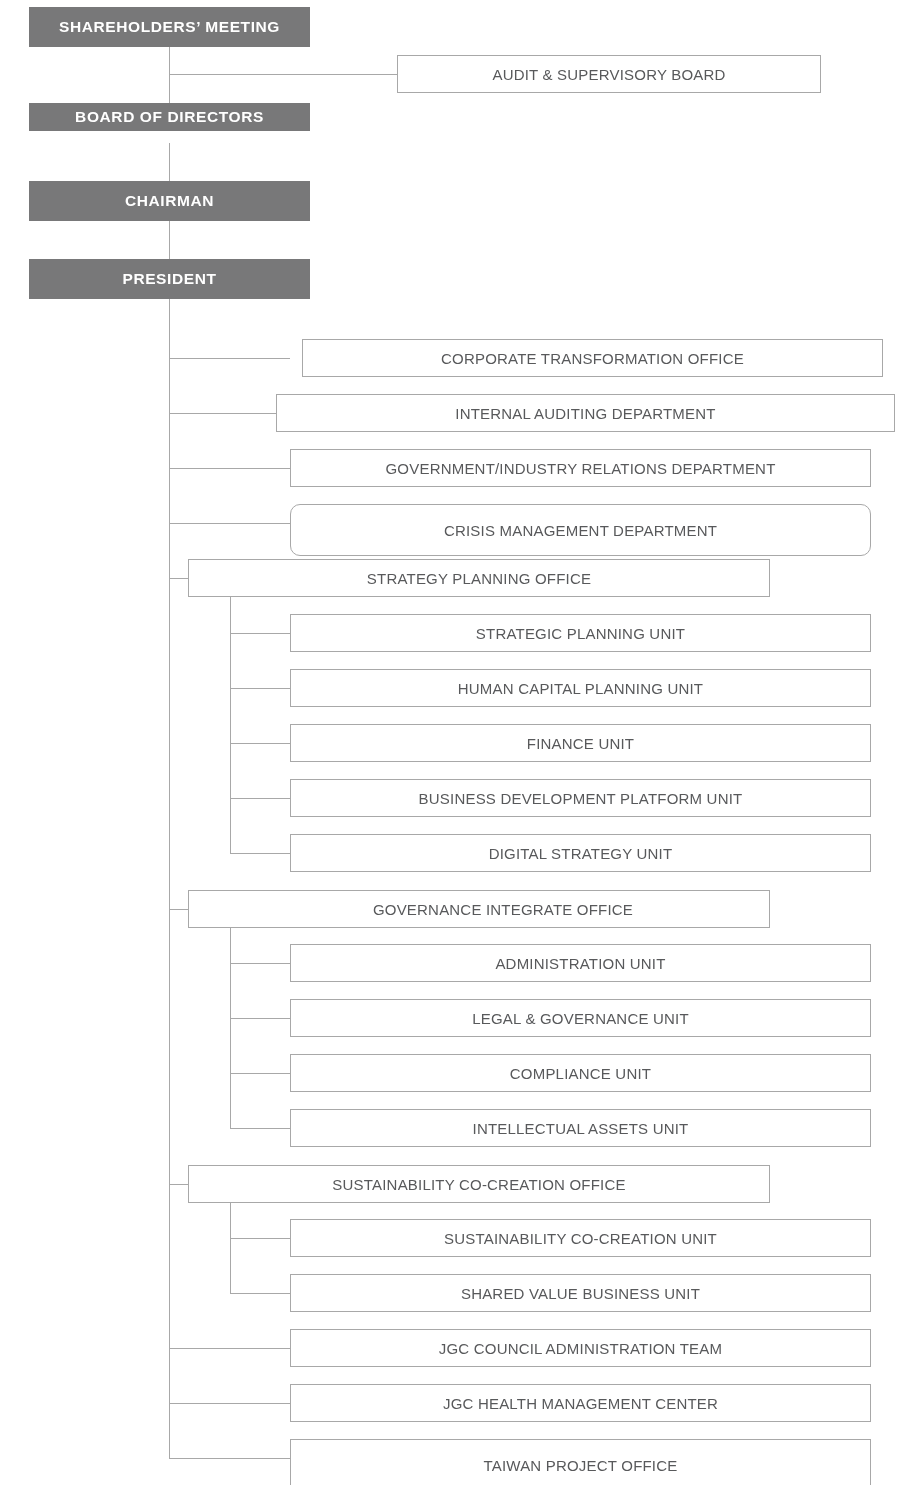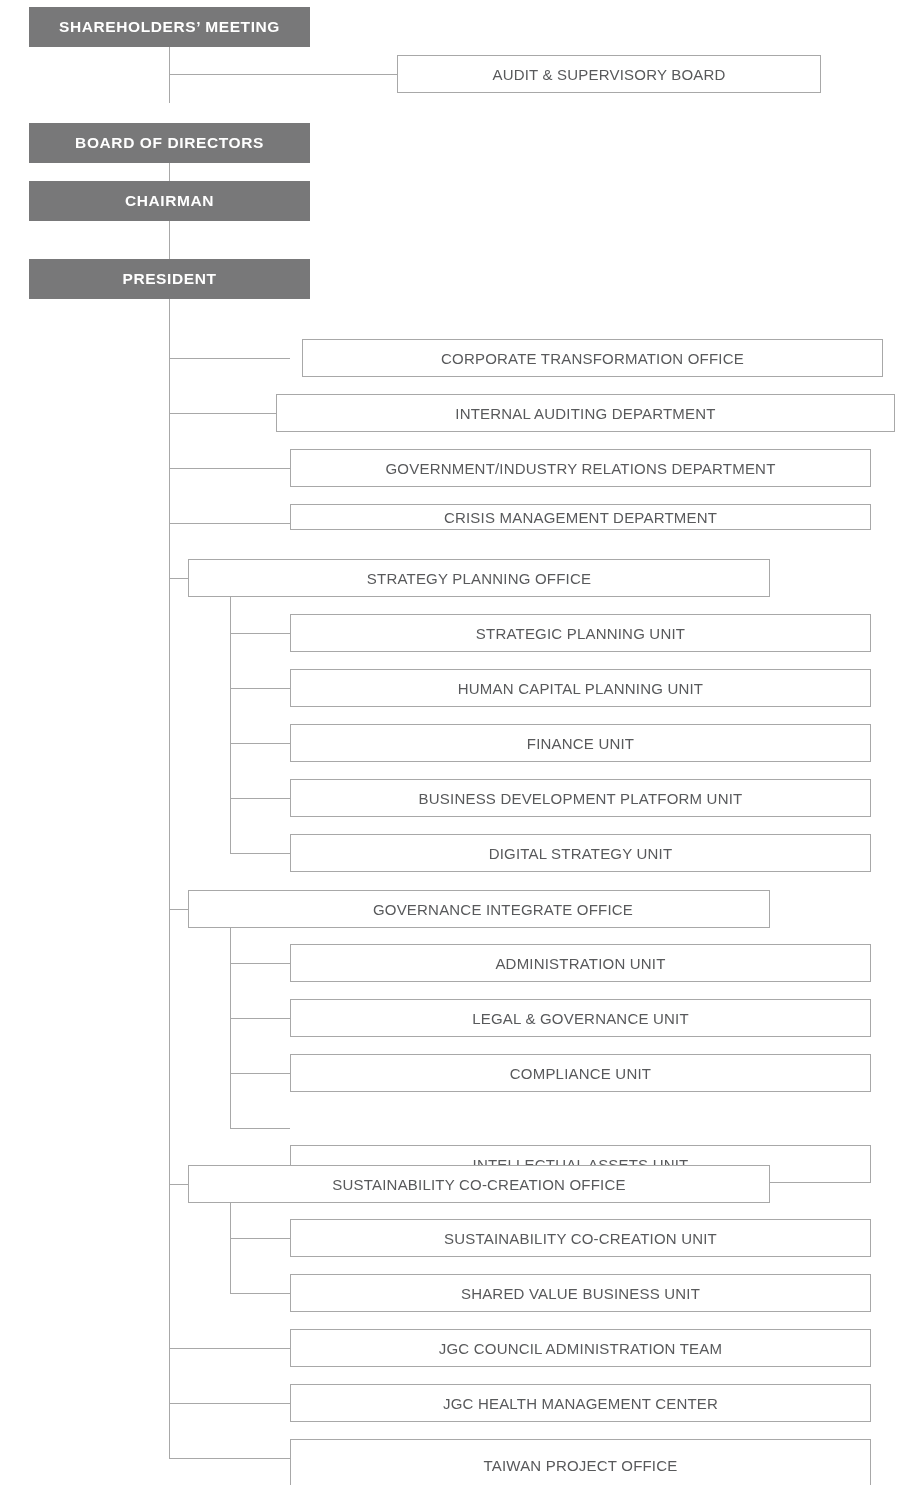--- a/index.html
+++ b/index.html
@@ -63,21 +63,21 @@
 </style>
 </head>
 <body>
 
 <div id="chart">
 
   <div class="exec-box" style="left:29px; top:7px; width:281px; height:40px;">
     <span>SHAREHOLDERS’ MEETING</span>
   </div>
 
-  <div class="exec-box" style="left:29px; top:103px; width:281px; height:40px;margin-top:20px;">
+  <div class="exec-box" style="left:29px; top:103px; width:281px; height:28px;">
     <span>BOARD OF DIRECTORS</span>
   </div>
 
   <div class="exec-box" style="left:29px; top:181px; width:281px; height:40px;">
     <span>CHAIRMAN</span>
   </div>
 
   <div class="exec-box" style="left:29px; top:259px; width:281px; height:40px;">
     <span>PRESIDENT</span>
   </div>
@@ -108,21 +108,21 @@
   <div class="unit-box" style="left:276px; top:394px; width:619px; height:38px;">
     <span>INTERNAL AUDITING DEPARTMENT</span>
   </div>
   <div class="hline" style="left:169px; top:413px; width:121px;"></div>
 
   <div class="unit-box" style="left:290px; top:449px; width:581px; height:38px;">
     <span>GOVERNMENT/INDUSTRY RELATIONS DEPARTMENT</span>
   </div>
   <div class="hline" style="left:169px; top:468px; width:121px;"></div>
 
-  <div class="unit-box" style="left:290px; top:504px; width:581px; height:26px;">
+  <div class="unit-box" style="left:290px; top:504px; width:581px; height:52px;border-radius:10px;">
     <span>CRISIS MANAGEMENT DEPARTMENT</span>
   </div>
   <div class="hline" style="left:169px; top:523px; width:121px;"></div>
 
   <div class="unit-box" style="left:188px; top:559px; width:582px; height:38px;">
     <span>STRATEGY PLANNING OFFICE</span>
   </div>
   <div class="hline" style="left:169px; top:578px; width:19px;"></div>
 
   <div class="unit-box" style="left:290px; top:614px; width:581px; height:38px;">
@@ -163,21 +163,21 @@
   <div class="unit-box" style="left:290px; top:999px; width:581px; height:38px;">
     <span>LEGAL &amp; GOVERNANCE UNIT</span>
   </div>
   <div class="hline" style="left:230px; top:1018px; width:60px;"></div>
 
   <div class="unit-box" style="left:290px; top:1054px; width:581px; height:38px;">
     <span>COMPLIANCE UNIT</span>
   </div>
   <div class="hline" style="left:230px; top:1073px; width:60px;"></div>
 
-  <div class="unit-box" style="left:290px; top:1109px; width:581px; height:38px;margin-top:36px;">
+  <div class="unit-box" style="left:290px; top:1109px; width:581px; height:38px;">
     <span>INTELLECTUAL ASSETS UNIT</span>
   </div>
   <div class="hline" style="left:230px; top:1128px; width:60px;"></div>
 
   <div class="unit-box" style="left:188px; top:1165px; width:582px; height:38px;">
     <span>SUSTAINABILITY CO-CREATION OFFICE</span>
   </div>
   <div class="hline" style="left:169px; top:1184px; width:19px;"></div>
 
   <div class="unit-box" style="left:290px; top:1219px; width:581px; height:38px;">

